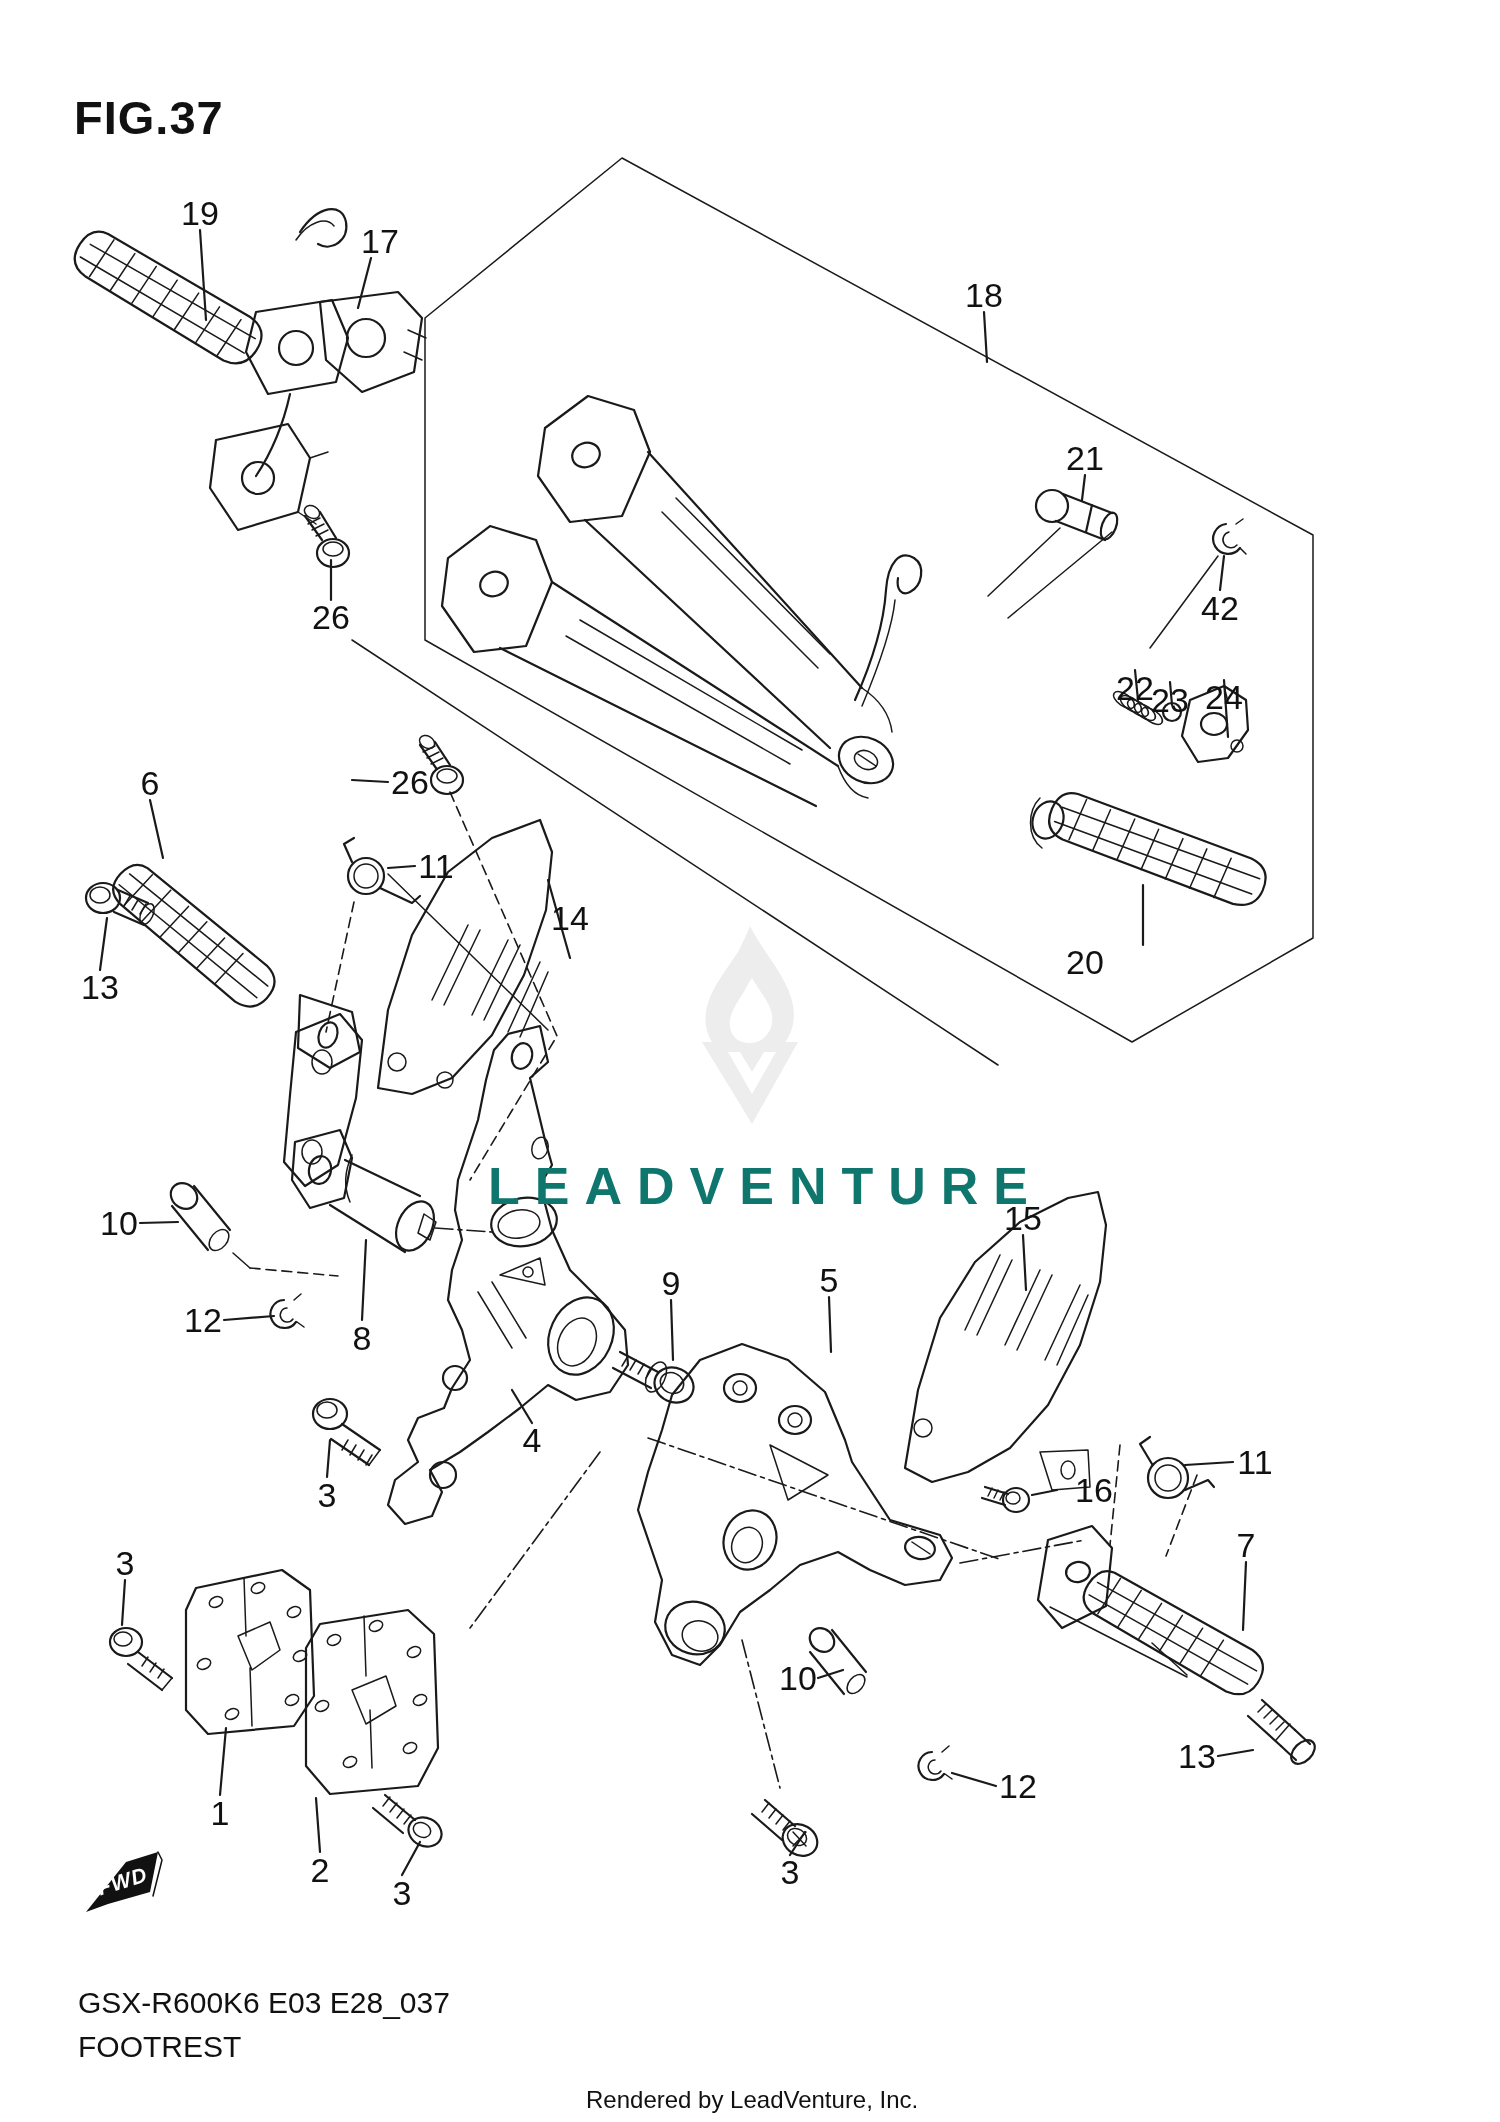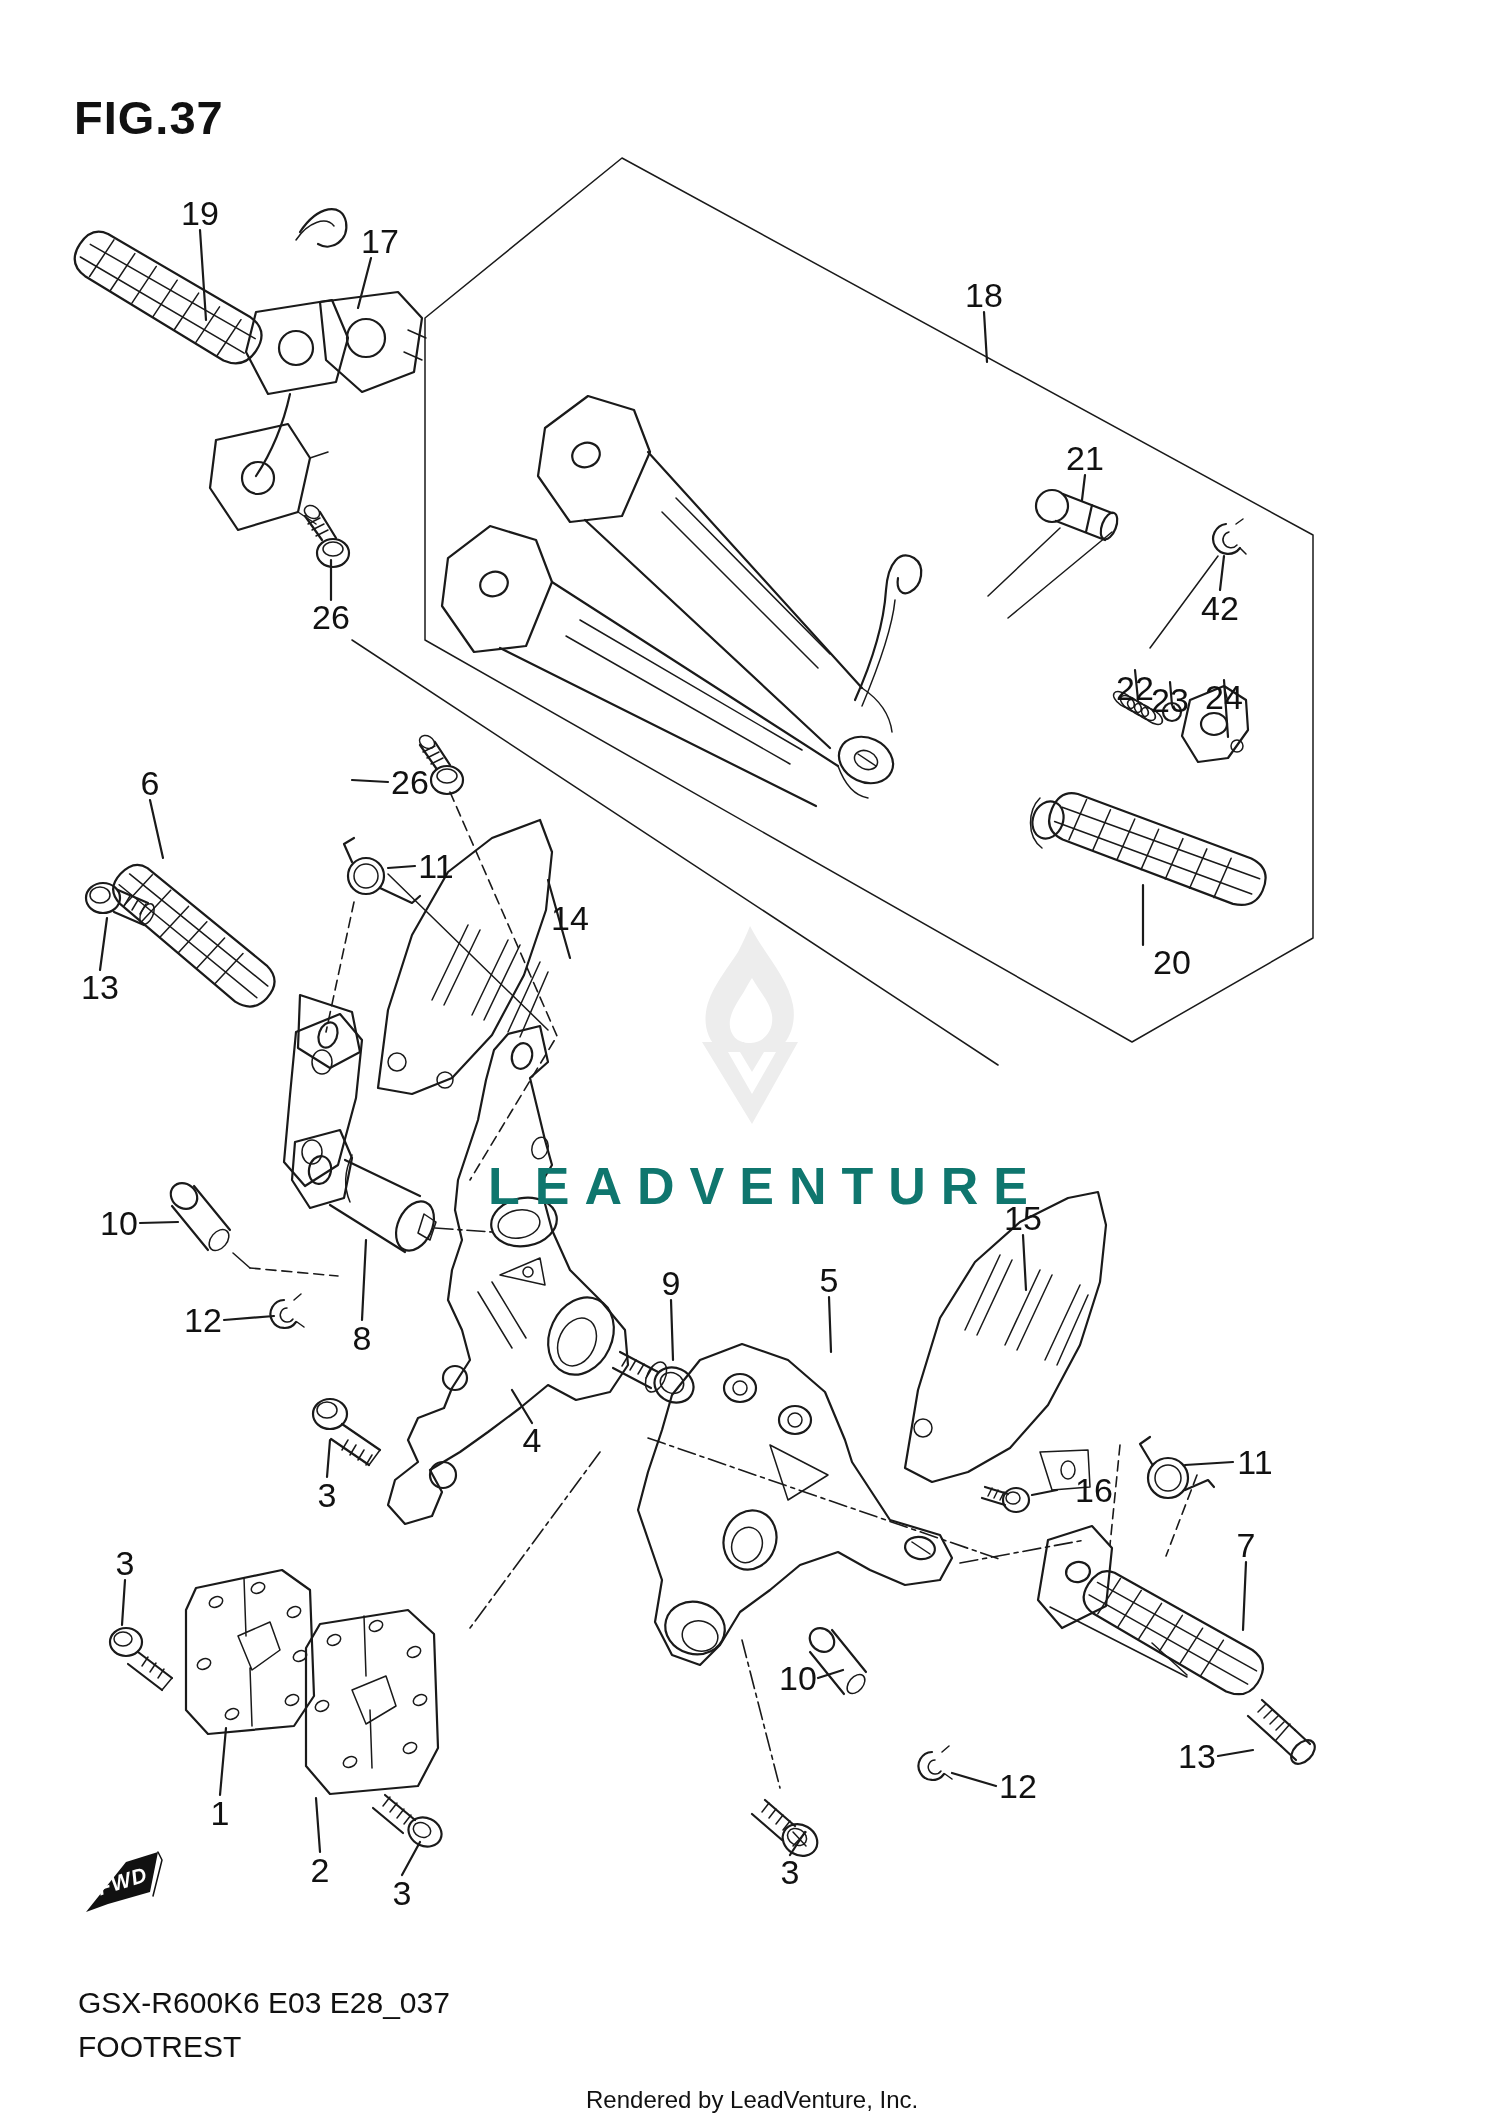--- a/index.html
+++ b/index.html
@@ -320,21 +320,21 @@
   <div>
       <span class="callout" style="left: 200px; top: 213px;">19</span>
       <span class="callout" style="left: 380px; top: 241px; text-align: center;">17</span>
       <span class="callout" style="left: 331px; top: 617px;">26</span>
       <span class="callout" style="left: 984px; top: 295px;">18</span>
       <span class="callout" style="left: 1085px; top: 458px;">21</span>
       <span class="callout" style="left: 1220px; top: 608px;">42</span>
       <span class="callout" style="left: 1135px; top: 688px;">22</span>
       <span class="callout" style="left: 1170px; top: 700px;">23</span>
       <span class="callout" style="left: 1224px; top: 697px;">24</span>
-      <span class="callout" style="left: 1172px; top: 962px; text-align: center;">20</span>
+      <span class="callout" style="left: 1085px; top: 962px; text-align: center;">20</span>
       <span class="callout" style="left: 150px; top: 783px;">6</span>
       <span class="callout" style="left: 410px; top: 782px;">26</span>
       <span class="callout" style="left: 436px; top: 866px;">11</span>
       <span class="callout" style="left: 100px; top: 987px;">13</span>
       <span class="callout" style="left: 570px; top: 918px;">14</span>
       <span class="callout" style="left: 119px; top: 1223px;">10</span>
       <span class="callout" style="left: 203px; top: 1320px;">12</span>
       <span class="callout" style="left: 362px; top: 1338px;">8</span>
       <span class="callout" style="left: 671px; top: 1283px;">9</span>
       <span class="callout" style="left: 532px; top: 1440px;">4</span>

